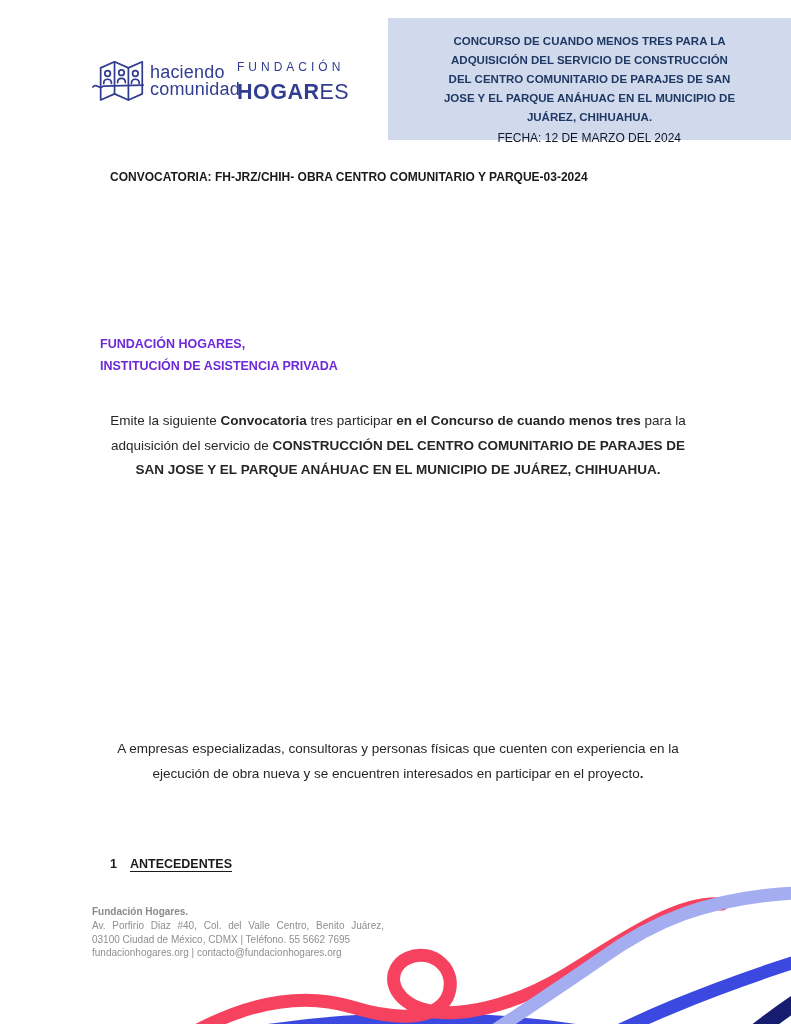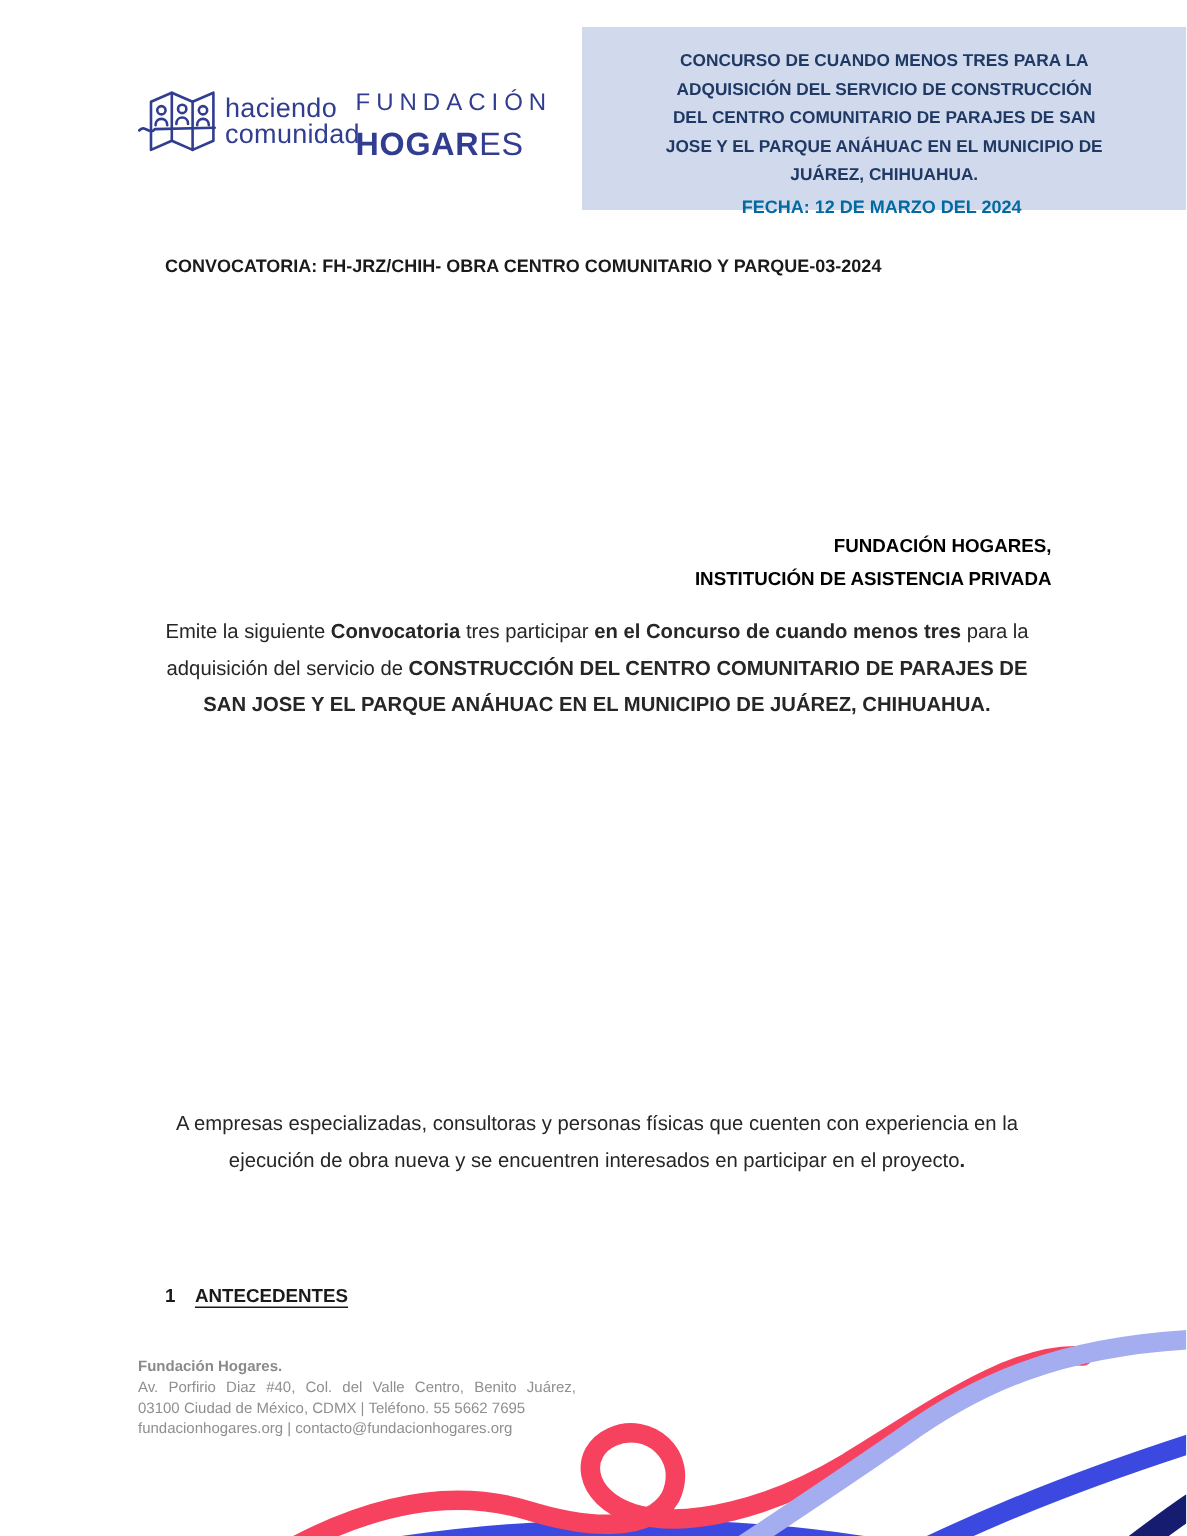--- a/index.html
+++ b/index.html
@@ -9,46 +9,46 @@
     font-family:"Liberation Sans", sans-serif; color:#212121;
   }
 
   
   .logo-icon { position:absolute; left:92px; top:54px; width:52px; height:52px; }
   .tagline {
     position:absolute; left:150px; top:64px;
     font-size:18px; line-height:16.5px; color:#303d90; letter-spacing:0.2px;
   }
   .wordmark { position:absolute; left:237px; top:60px; color:#303d90; }
-  .wordmark .fund { font-size:16px; letter-spacing:4px; font-weight:400; }
+  .wordmark .fund { font-size:12px; letter-spacing:4px; font-weight:400; }
   .wordmark .hogares { font-size:21.5px; letter-spacing:0.5px; margin-top:6px; font-weight:300; }
   .wordmark .hogares b { font-weight:700; }
 
   
   .title-box {
     position:absolute; left:388px; top:18px; width:403px; height:122px;
     background:#d0daec; color:#1f3864;
     display:flex; flex-direction:column; justify-content:center; align-items:center;
     font-size:11.5px; font-weight:700; line-height:19px; text-align:center;
   }
 
   
   .date-line {
     position:absolute; right:110px; top:131px;
-    font-size:12px; font-weight:700; color:#0369a1;
+    font-size:12px; font-weight:400; color:#0f172a;
   }
   .convocatoria-line {
     position:absolute; left:110px; right:65px; top:170px;
     text-align:left; font-size:12px; font-weight:700; color:#1a1a1a;
   }
 
   
   .org-title {
     position:absolute; left:100px; right:90px; top:333px;
-    text-align:right; font-size:12.5px; font-weight:700; line-height:22px; color:#000000;margin-top:20px;
+    text-align:left; font-size:12.5px; font-weight:700; line-height:22px; color:#6d28d9;
   }
   .para {
     position:absolute; left:106px; width:584px;
     text-align:center; font-size:13.5px; line-height:24.5px; color:#262626;
   }
   .para1 { top:409px; }
   .para2 { top:737px; }
   .para span.b { font-weight:700; }
 
   .section-heading {

